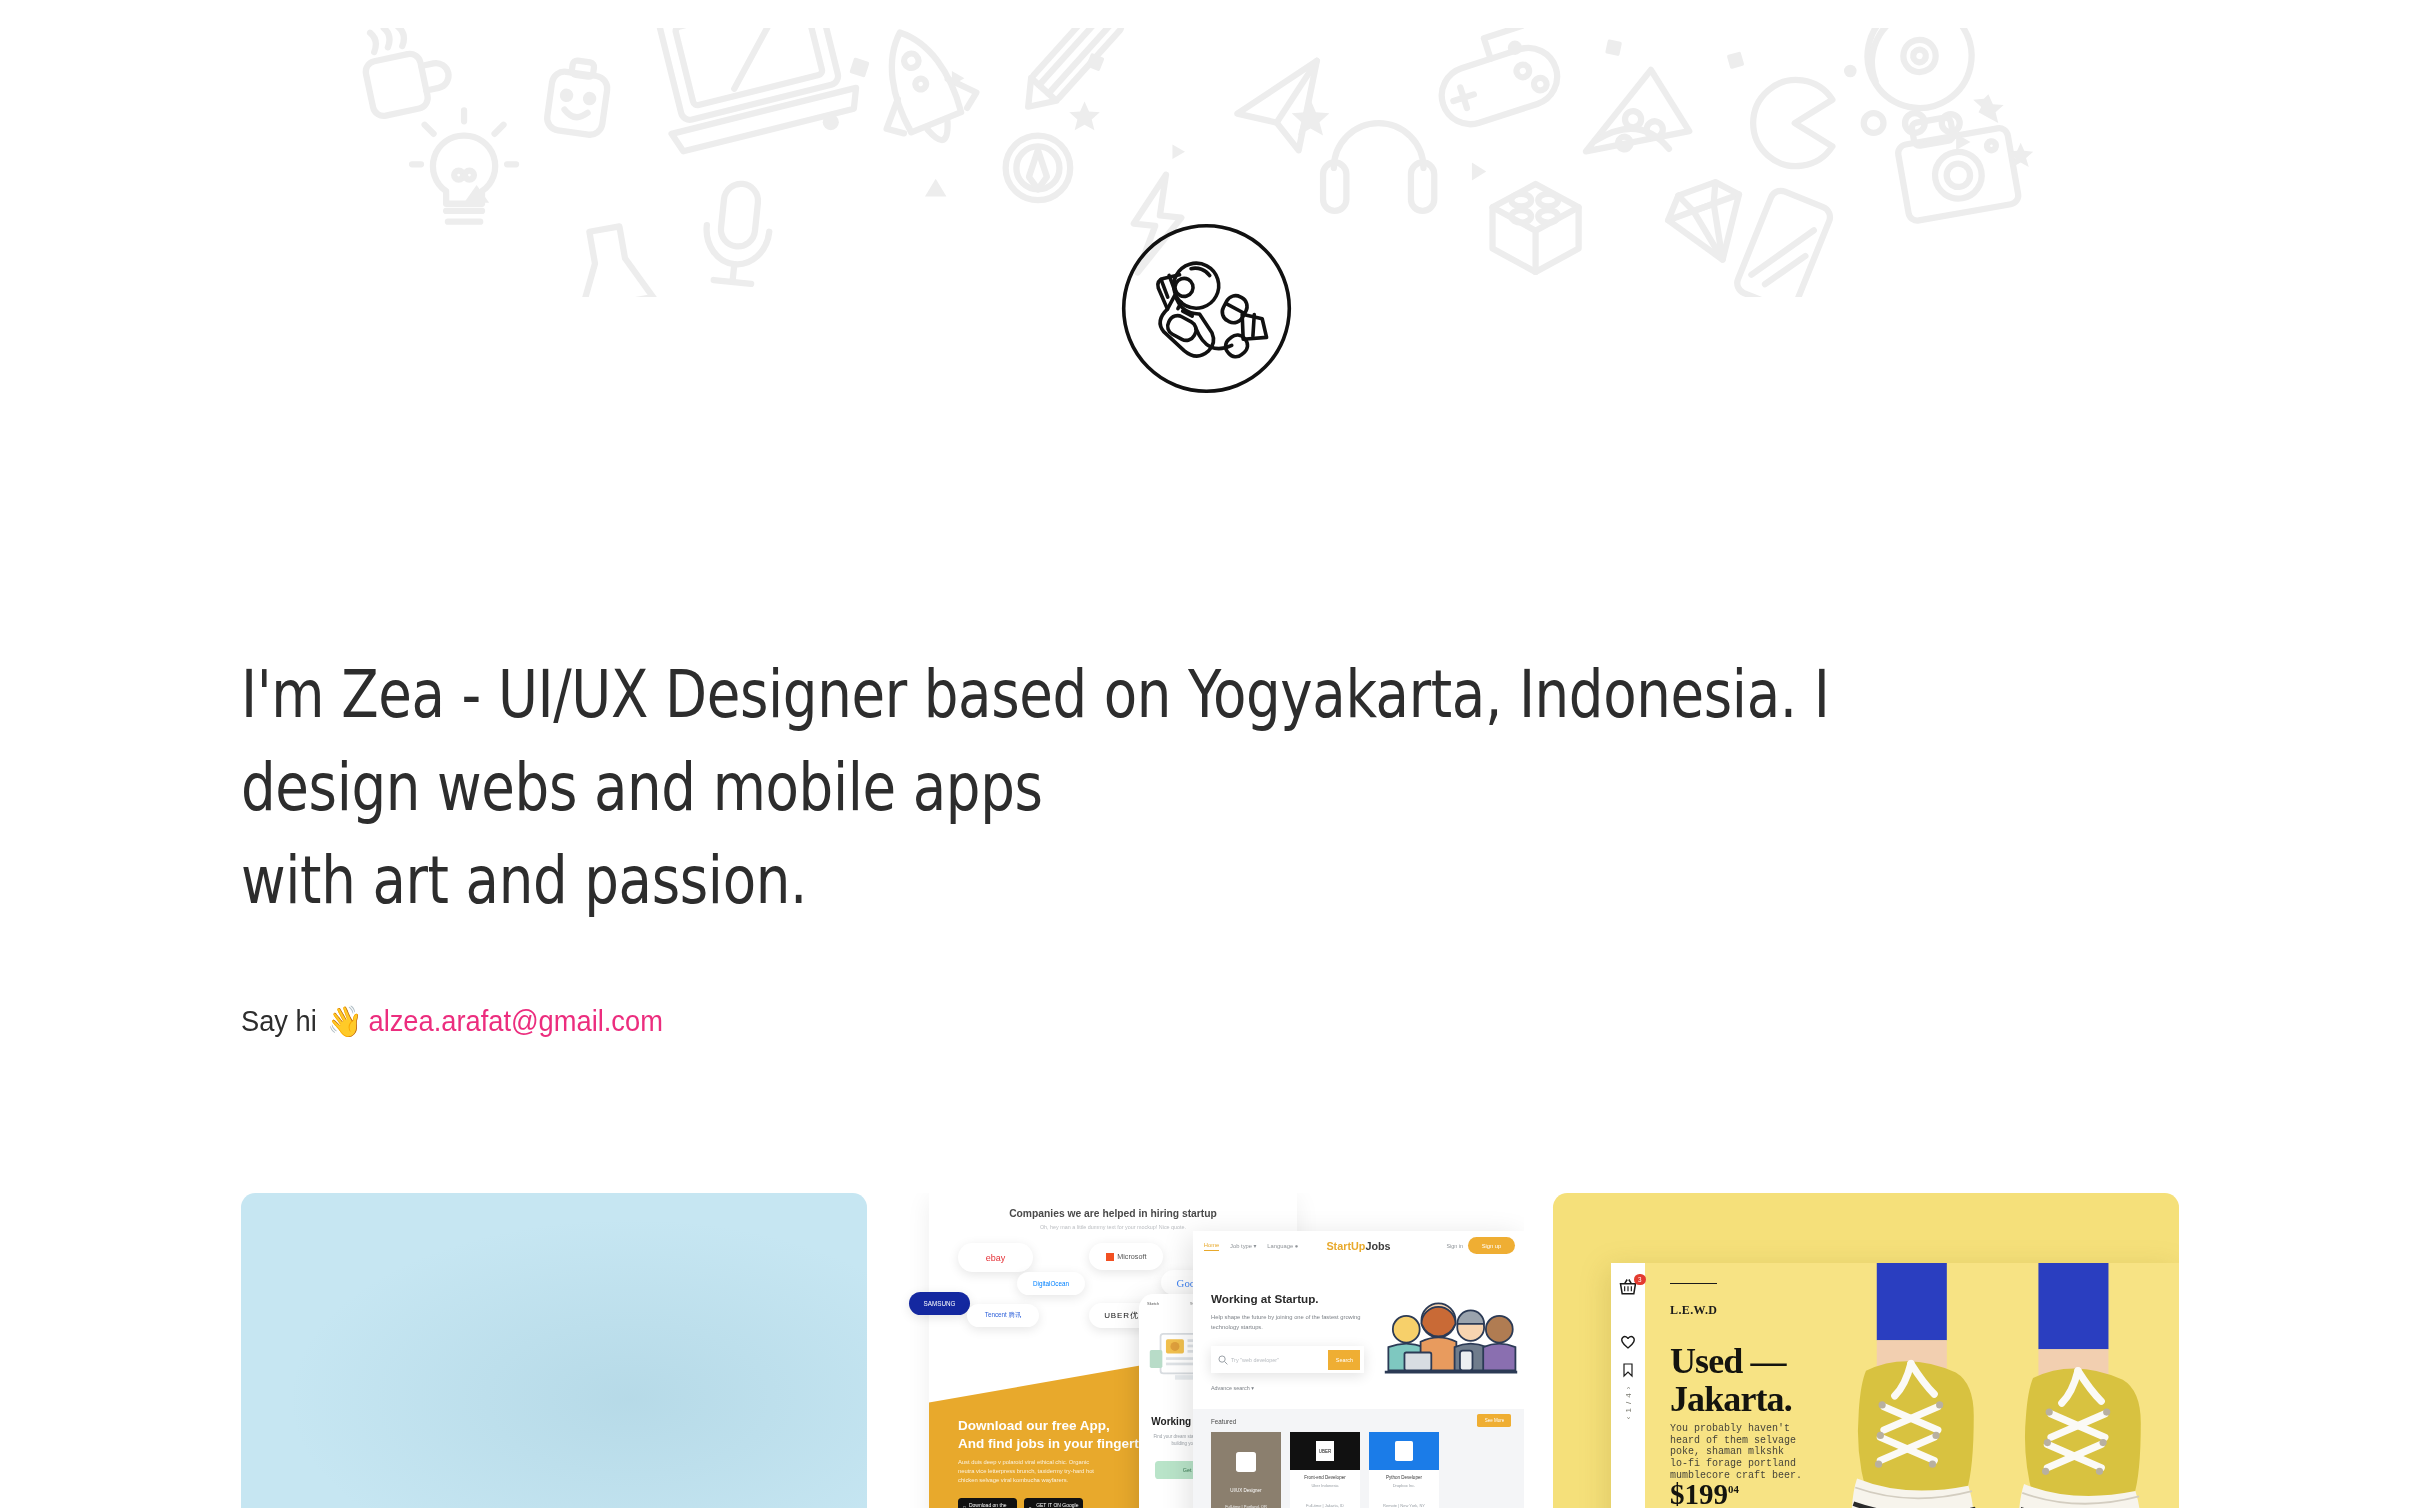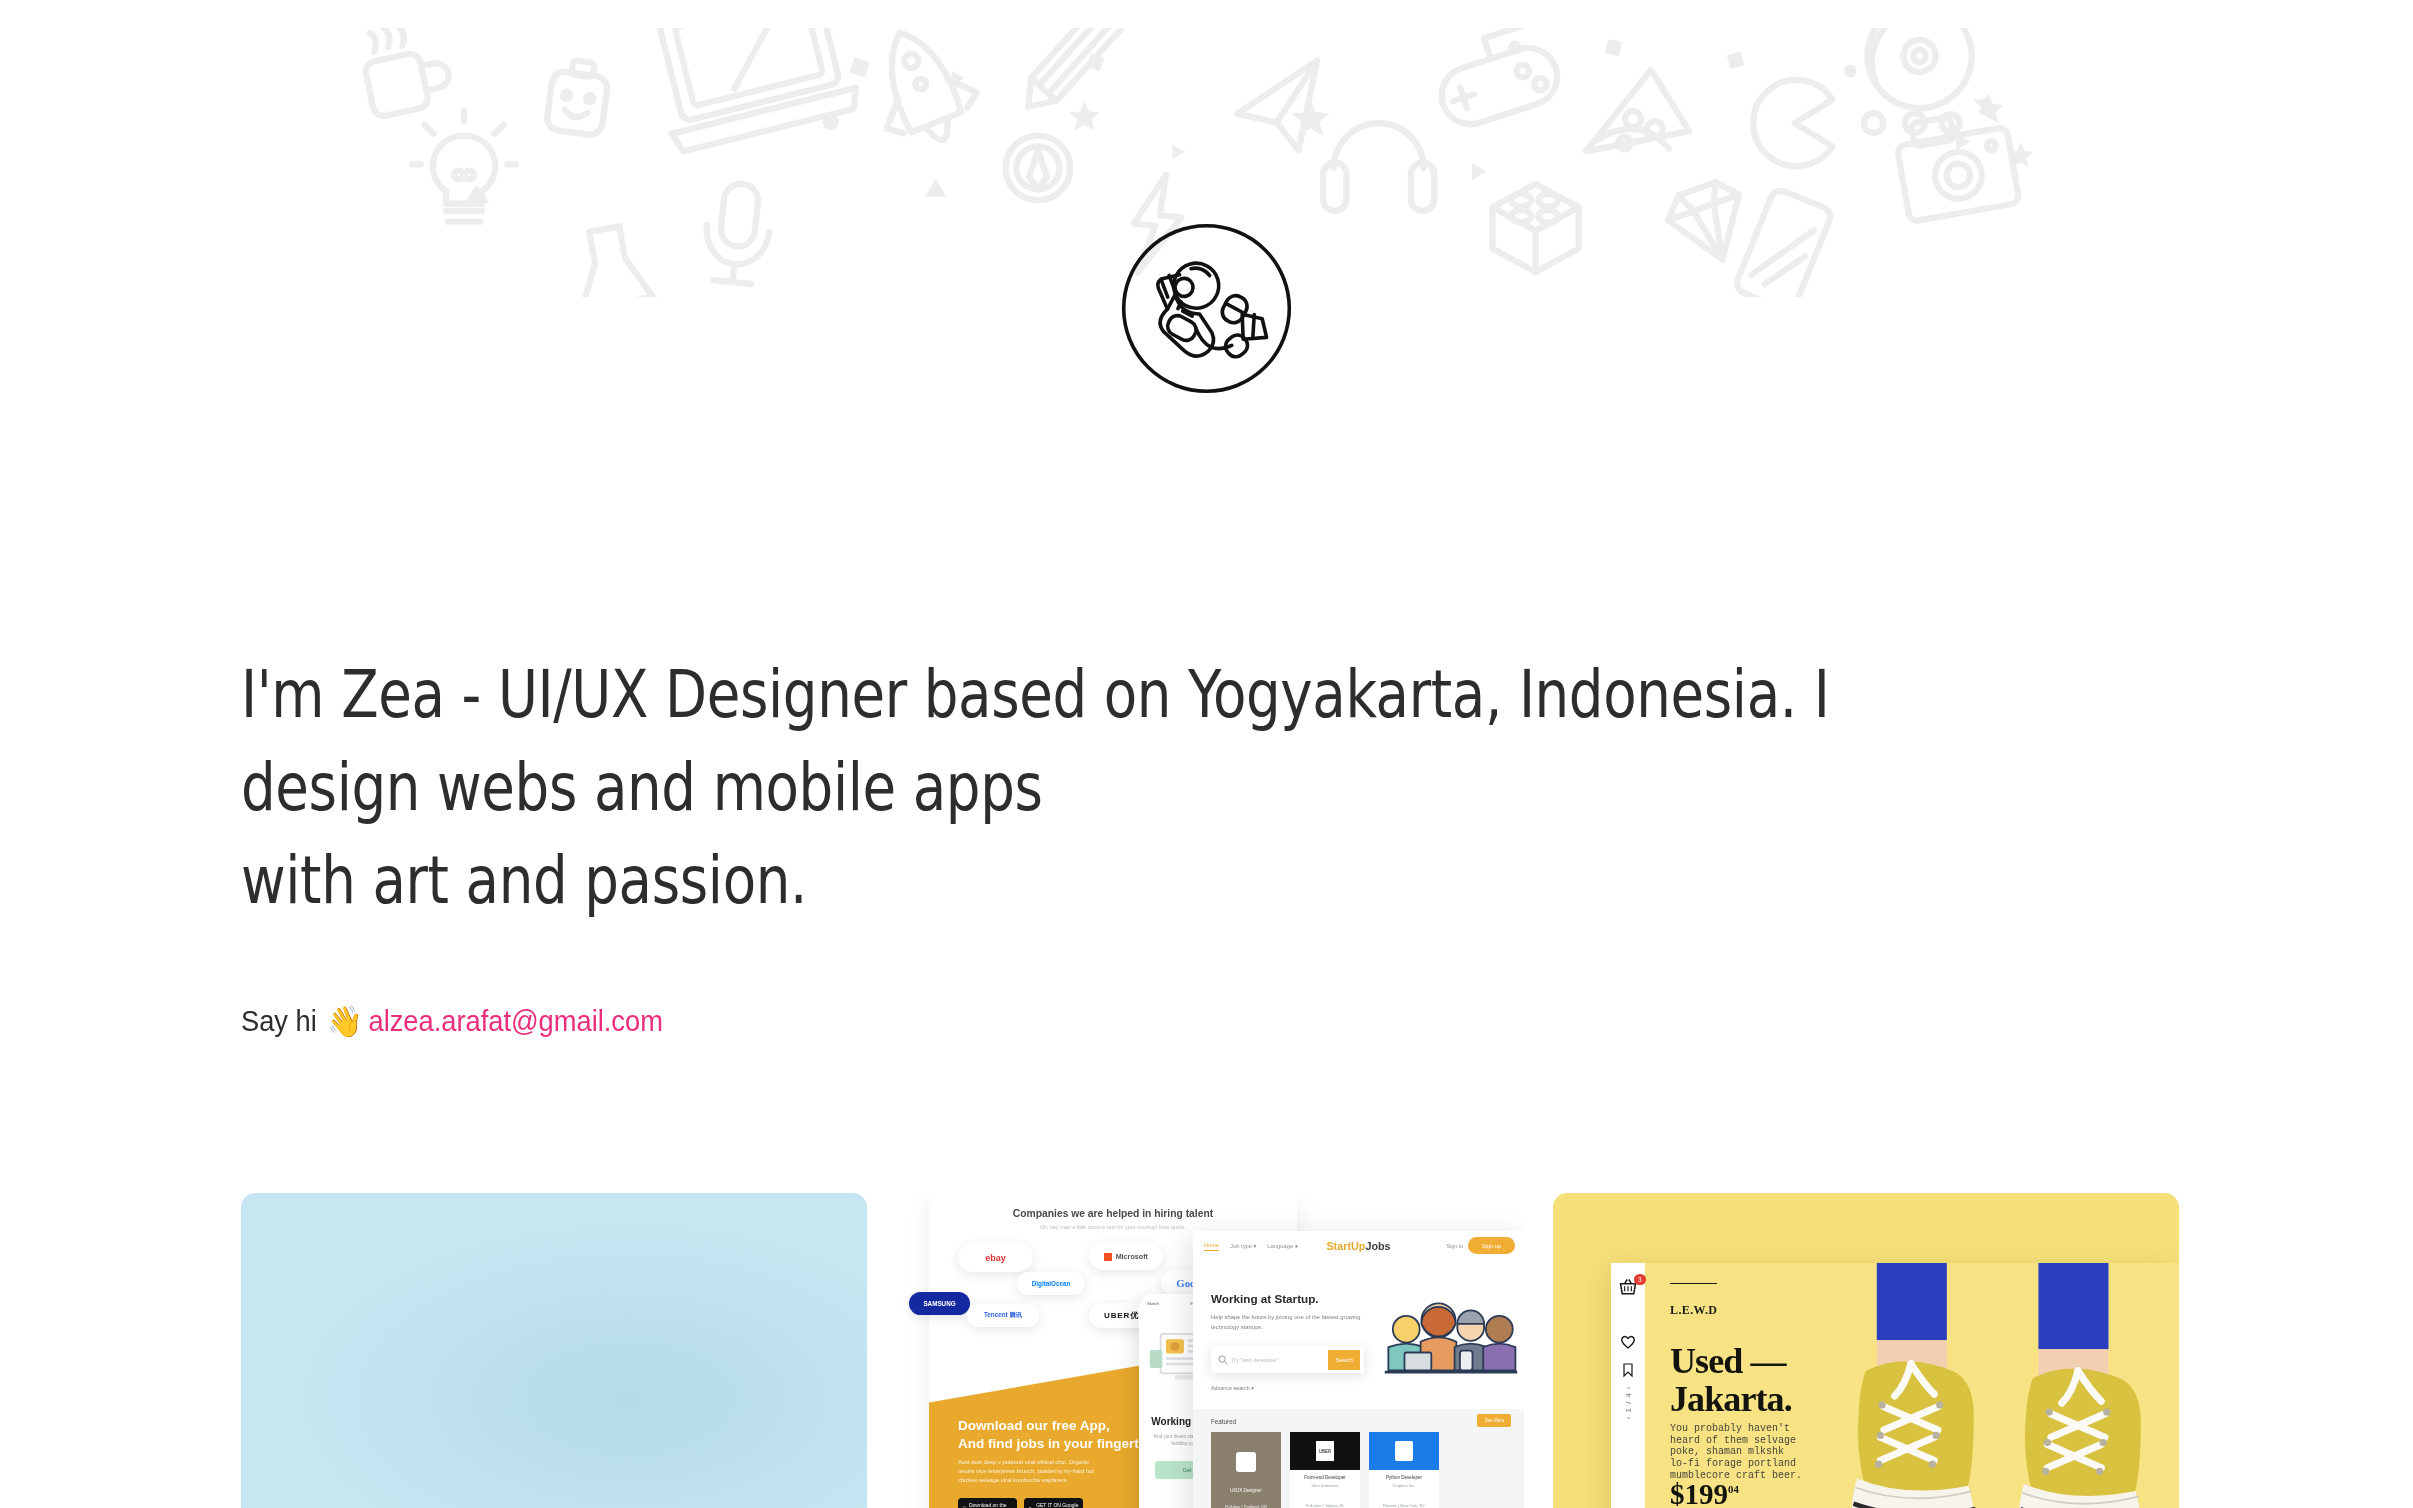--- a/index.html
+++ b/index.html
@@ -104,21 +104,21 @@
     font-size: 10.3px; color: #4a4a4a; font-weight: 600;
   }
   .c2-sub {
     position: absolute; top: 30.5px; left: 0; width: 100%; text-align: center;
     font-size: 5.4px; color: #b9bcc0;
   }
   .logo-pill {
     position: absolute; background: #fff; border-radius: 14.4px;
     box-shadow: 0 2.7px 10.8px rgba(0,0,0,0.10);
     display: flex; align-items: center; justify-content: center;
-    font-size: 9px; font-weight: 700;
+    font-size: 9px; font-weight: 400;
   }
   .c2-slant {
     position: absolute; left: 0; bottom: 0; width: 214px; height: 171px;
     background: #e8a92c;
     clip-path: polygon(0 22%, 100% 0, 100% 100%, 0 100%);
   }
   .c2-slant .t1 {
     position: absolute; left: 29px; top: 52px; color: #fff;
     font-size: 13.5px; font-weight: 700; line-height: 18px; white-space: pre;
   }
@@ -416,21 +416,21 @@
 
     <div class="card card-1">
       <div class="c1-shadow"></div>
 
 
     </div>
 
     <div class="card card-2">
 
       <div class="c2-left">
-        <div class="c2-head">Companies we are helped in hiring talent</div>
+        <div class="c2-head">Companies we are helped in hiring startup</div>
         <div class="c2-sub">Oh, hey man a little dummy text for your mockup! Nice quote.</div>
 
         <div class="logo-pill" style="left:29px;top:50px;width:75px;height:29px;">
           <span style="color:#e53238;">ebay</span>
         </div>
         <div class="logo-pill" style="left:160px;top:50px;width:74px;height:27px;font-size:7.2px;">
           <span style="width:8px;height:8px;background:#f25022;display:inline-block;margin-right:3.6px;"></span>
           <span style="color:#555;">Microsoft</span>
         </div>
         <div class="logo-pill" style="left:88px;top:79px;width:68px;height:23px;font-size:6.3px;color:#0080ff;">

